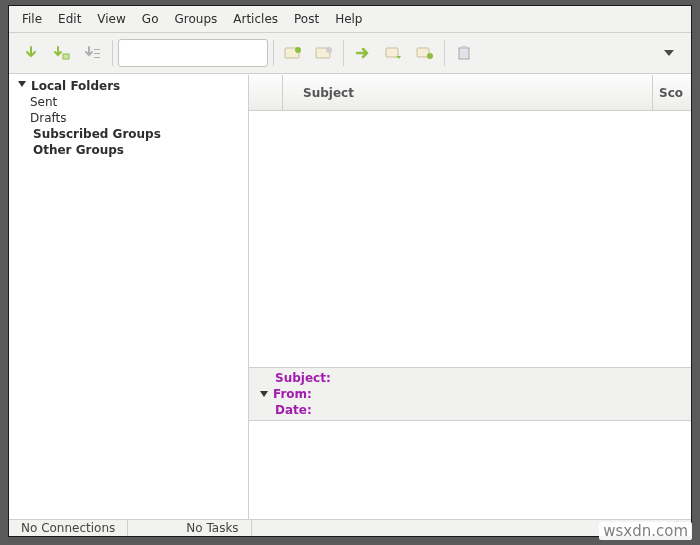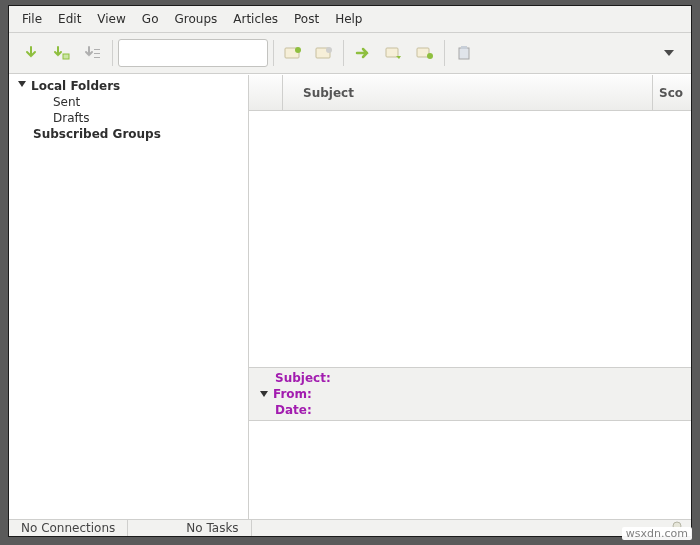--- a/index.html
+++ b/index.html
@@ -83,21 +83,21 @@
     border-right: 1px solid #cfcfcd;
     padding: 3px 0 0 0;
     overflow: auto;
   }
   .tree-row {
     display: flex;
     padding: 1px 4px 1px 8px;
     gap: 4px;
     white-space: nowrap;
   }
-  .tree-row.child { padding-left: 44px; }
+  .tree-row.child { padding-left: 21px; }
   .tree-row.bold span { font-weight: bold; }
   .twisty {
     width: 10px; height: 10px;
     display: inline-block;
   }
   .twisty svg { display: block; }
   .content {
     flex: 1;
     display: flex;
     flex-direction: column;
@@ -166,21 +166,21 @@
   .bulb {
     width: 28px;
     display: flex;
     align-items: center;
     justify-content: center;
     color: #9e9e93;
   }
   .watermark {
     position: absolute;
     right: 8px; bottom: 5px;
-    font-size: 11px;
+    font-size: 15px;
     color: #808080;
     background: rgba(255,255,255,0.95);
     padding: 0 4px;
     border-radius: 2px;
   }
   svg { display: block; }
 </style>
 </head>
 <body>
 
@@ -286,20 +286,23 @@
         <span>Local Folders</span>
       </div>
       <div class="tree-row child">
         <span>Sent</span>
       </div>
       <div class="tree-row child">
         <span>Drafts</span>
       </div>
       <div class="tree-row bold" style="padding-left:24px;">
         <span>Subscribed Groups</span>
+      </div>
+      <div class="tree-row bold" style="padding-left:24px;">
+        <span>Other Groups</span>
       </div>
     </div>
 
     <div class="content">
       <div class="headerbar">
         <div class="hcol small"></div>
         <div class="hcol subject">Subject</div>
         <div class="hcol sco">Sco</div>
       </div>
       <div class="threads"></div>

